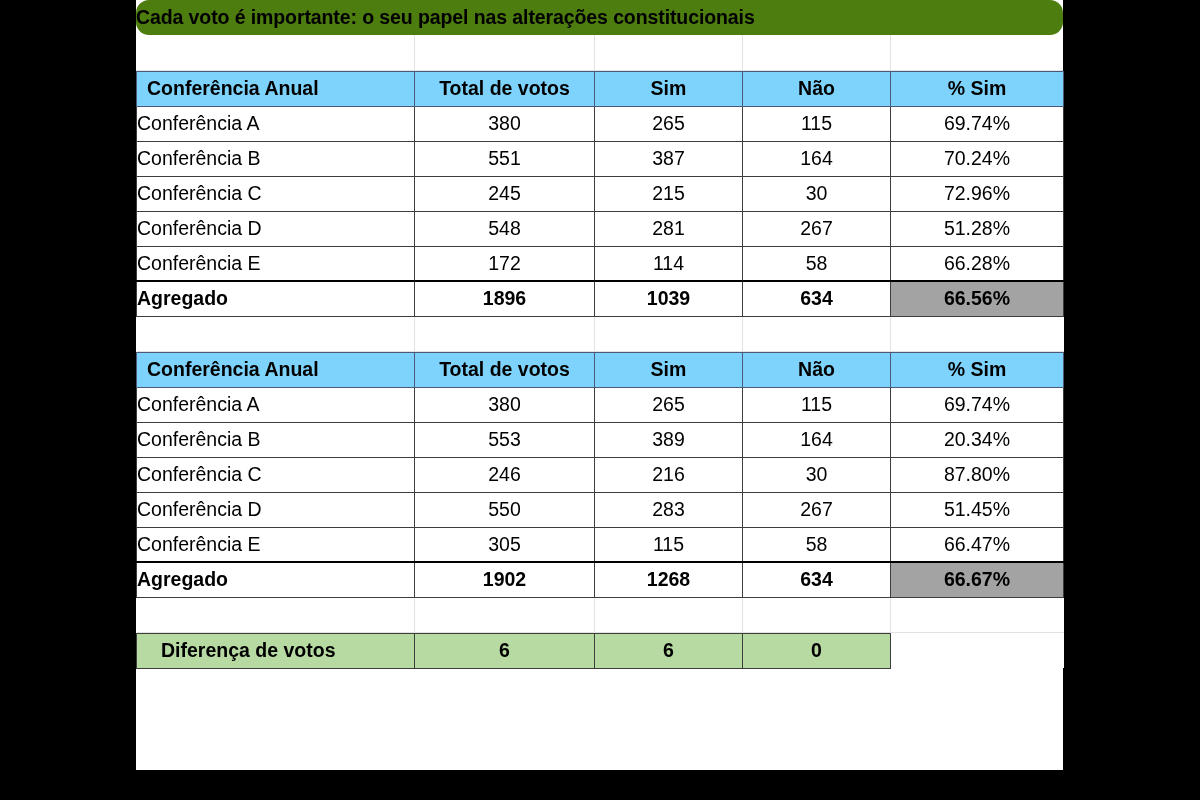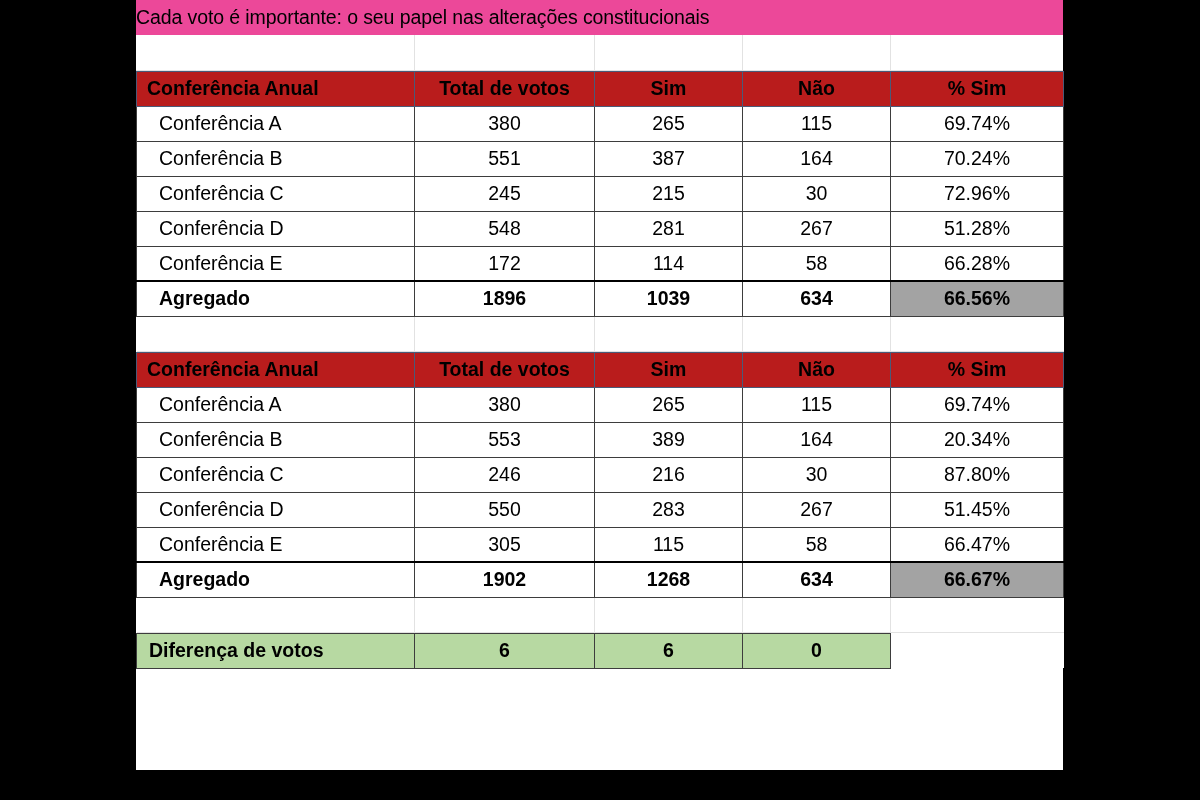--- a/index.html
+++ b/index.html
@@ -40,26 +40,27 @@
   }
   
   col.c0 { width: 278px; }
   col.c1 { width: 180px; }
   col.c2 { width: 148px; }
   col.c3 { width: 148px; }
   col.c4 { width: 173px; }
 
   
   .banner-row td {
-    background: #ec4899;
+    background: #4d7c0f;
     height: 60px;
     font-size: 24px;
-    font-weight: normal;
+    font-weight: bold;
     padding-left: 12px;
     letter-spacing: -0.1px;
+    border-radius: 13px;
   }
   
   .spacer td {
     background: #ffffff;
     height: 33px;
     border-right: 1px solid #e2e2e2;
     border-bottom: 1px solid #e2e2e2;
   }
   .spacer td.last { border-right: none; }
   .spacer-thin td { height: 30px; }
@@ -73,21 +74,21 @@
     padding-left: 10px;
     letter-spacing: -0.2px;
   }
   .section-row td.tail {
     background: #fbdf8e;
     border-left: 1px solid #e6cd82;
   }
 
   
   .thead td {
-    background: #b91c1c;
+    background: #7dd3fc;
     font-weight: bold;
     font-size: 20px;
     text-align: center;
     border: 1px solid #4a5a78;
     height: 36px;
   }
   .thead td.firstcol {
     text-align: left;
     padding-left: 10px;
   }
@@ -95,21 +96,21 @@
   
   .drow td {
     background: #ffffff;
     border: 1px solid #3d3d3d;
     text-align: center;
     font-size: 20px;
     height: 35px;
   }
   .drow td.firstcol {
     text-align: left;
-    padding-left: 22px;
+    padding-left: 0;
   }
   .drow.total td {
     font-weight: bold;
     border-top: 2px solid #000000;
   }
   .drow.total td.pct {
     background: #a3a3a3;
     margin-top: 8px;
   }
 
@@ -117,21 +118,21 @@
   .diffrow td {
     background: #b7d9a2;
     border: 1px solid #3d3d3d;
     font-weight: bold;
     text-align: center;
     font-size: 20px;
     height: 38px;
   }
   .diffrow td.firstcol {
     text-align: left;
-    padding-left: 12px;
+    padding-left: 24px;
   }
   .diffrow td.empty {
     background: #ffffff;
     border: none;
     border-left: 1px solid #e2e2e2;
   }
 </style>
 </head>
 <body>
 

